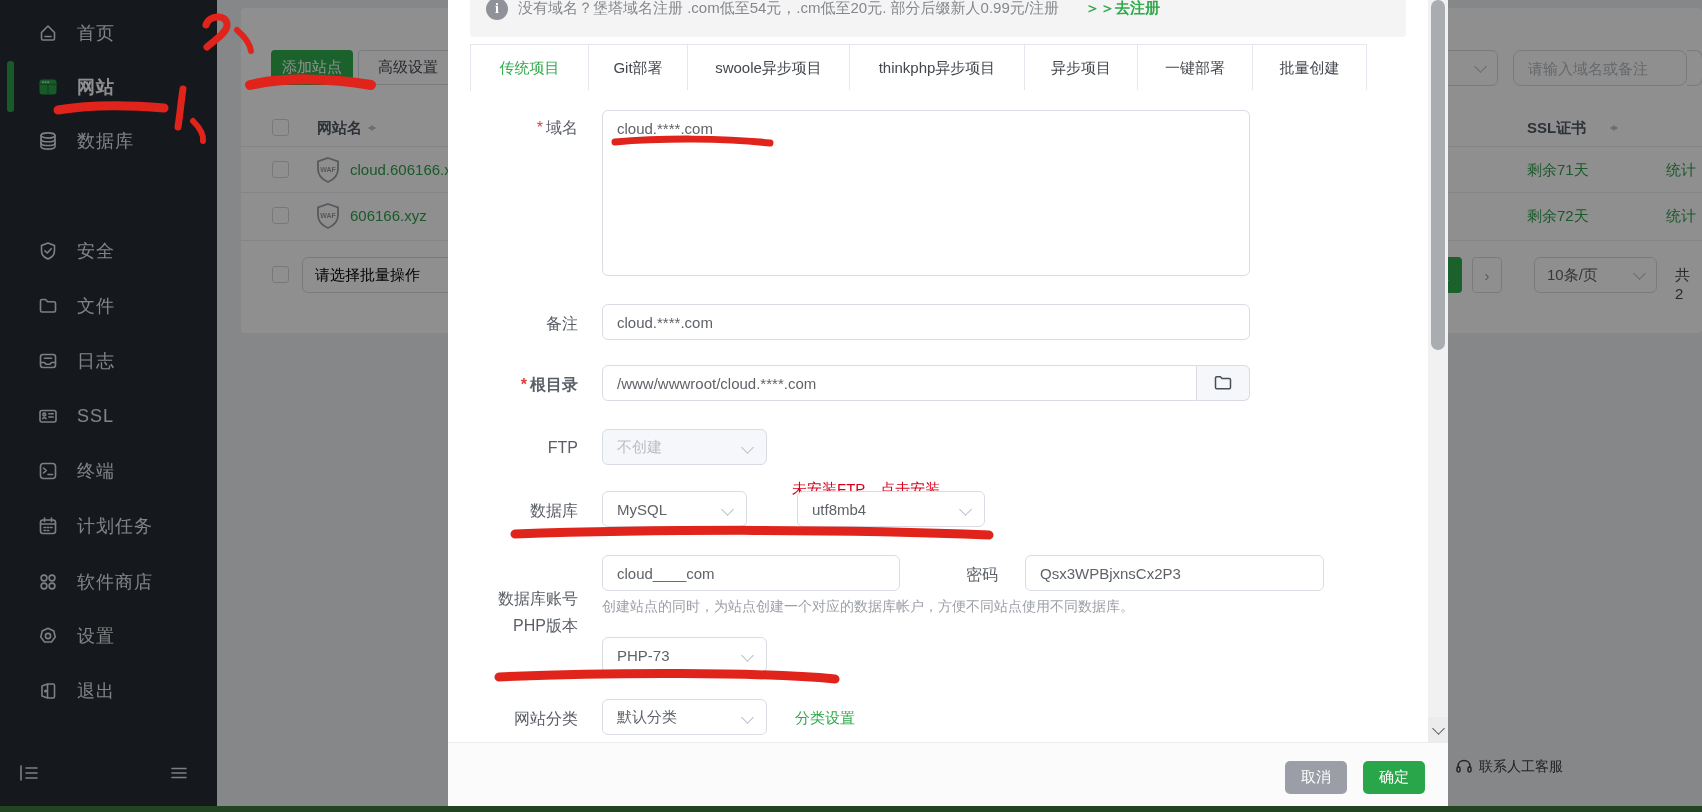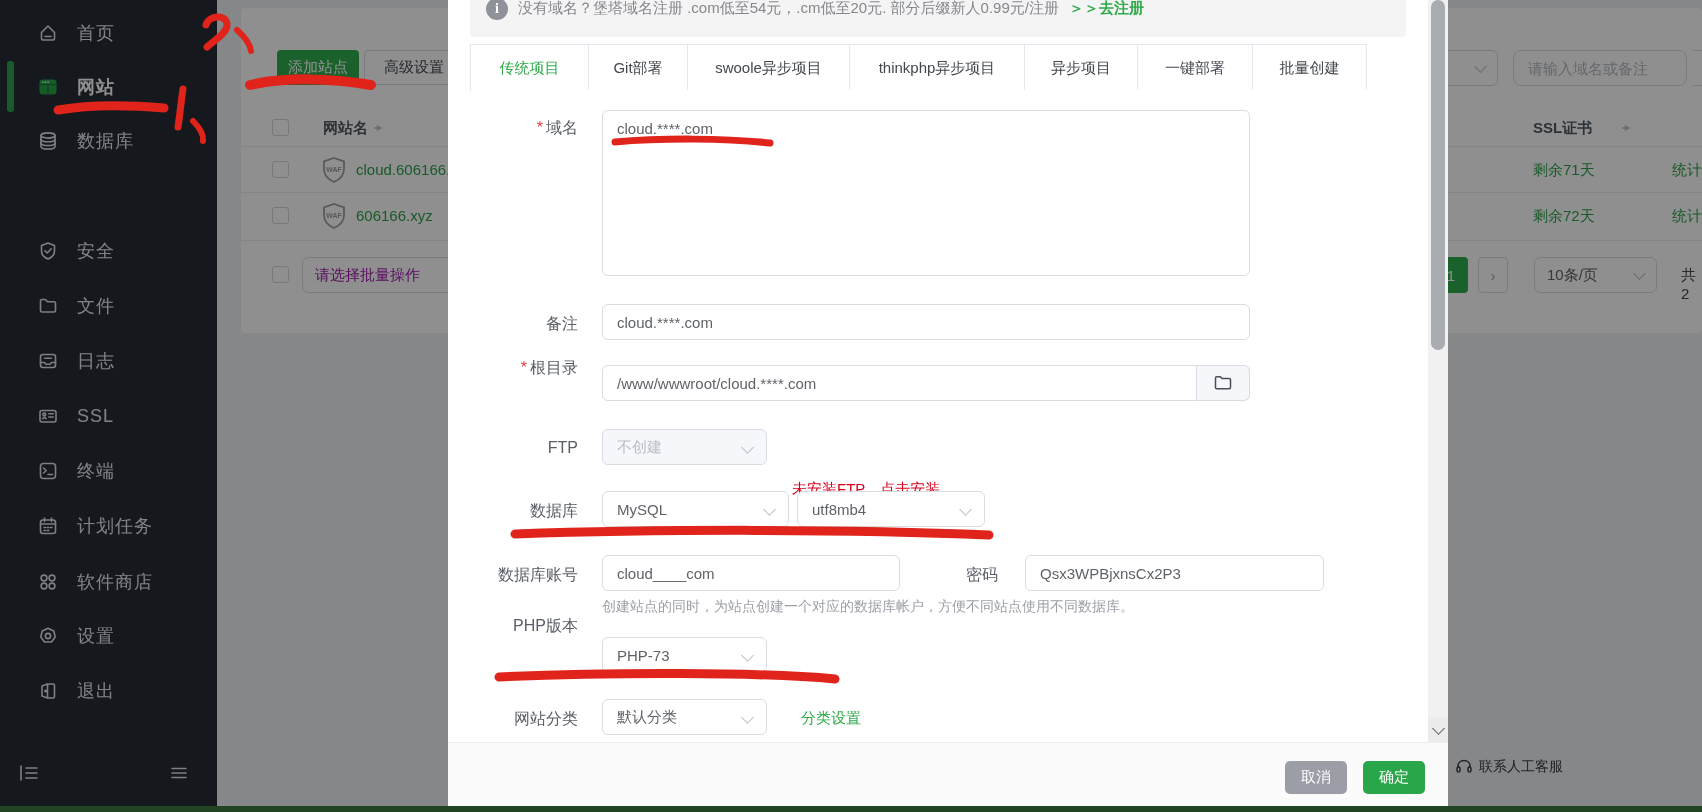--- a/index.html
+++ b/index.html
@@ -1,19 +1,19 @@
 <!DOCTYPE html>
 <html><head>
 <meta charset="utf-8">
 <style>
   * { margin:0; padding:0; box-sizing:border-box; }
   html,body { background:#555; }
   body { font-family:"Liberation Sans","DejaVu Sans",sans-serif; }
   .screen { position:relative; width:1702px; height:812px; overflow:hidden; background:#f0f2f4; }
-  .abs { position:absolute;margin-left:6px; }
+  .abs { position:absolute; }
 
   
   .sidebar { position:absolute; left:0; top:0; width:217px; height:812px; background:#272d35; z-index:1; }
   .side-item { position:absolute; left:0; width:217px; height:52px; display:flex; align-items:center; cursor:pointer; color:#e6e9ec; }
   .side-item .ic { position:absolute; left:36px; width:24px; height:24px; display:flex; align-items:center; justify-content:center; }
   .side-item .lb { position:absolute; left:77px; font-size:18px; letter-spacing:1px; }
   .side-item.active .lb { color:#ffffff; font-weight:bold; }
   .active-bar { position:absolute; left:7px; width:7px; border-radius:3px; background:#2aa34a; }
   .side-foot-ic { position:absolute; width:22px; height:20px; color:#aeb4ba; }
   svg.lineic { stroke:#dfe3e6; fill:none; stroke-width:1.6; stroke-linecap:round; stroke-linejoin:round; }
@@ -24,33 +24,33 @@
   .btn-green { background:#2fae4e; color:#fff; border:none; border-radius:4px; font-size:15px; cursor:pointer; }
   .btn-plain { background:#fff; color:#454a52; border:1px solid #d9dce3; border-radius:4px; font-size:15px; cursor:pointer; }
   .tbl-line { position:absolute; left:24px; right:0; height:1px; background:#e9ecf1; }
   .chk { position:absolute; width:17px; height:17px; border:1px solid #d4d7dc; border-radius:3px; background:#fff; }
   .th { color:#515a64; font-size:15px; font-weight:bold; }
   .green-txt { color:#2fa14c; font-size:15px; }
   .sort { display:inline-block; position:relative; width:10px; height:14px; }
   .sort:before { content:""; position:absolute; left:1px; top:0; border:4px solid transparent; border-bottom-color:#c0c4cc; }
   .sort:after  { content:""; position:absolute; left:1px; bottom:0; border:4px solid transparent; border-top-color:#c0c4cc; }
   .bg-select { position:absolute; background:#fff; border:1px solid #d9dce3; border-radius:6px; display:flex; align-items:center; padding:0 12px; font-size:15px; color:#5f6368; }
-  .bg-select.ph { color:#a21caf; }
+  .bg-select.ph { color:#000000; }
   .chev { width:9px; height:9px; border-right:1.8px solid #b9bdc4; border-bottom:1.8px solid #b9bdc4; transform:rotate(45deg); margin-left:auto; margin-top:-4px; flex:none; }
   .search-inp { position:absolute; background:#fff; border:1px solid #d9dce3; border-radius:8px; font-size:15px; color:#5f6368; padding:0 14px; }
   .search-inp::placeholder { color:#b5bac0; }
 
   
   .overlay { position:absolute; inset:0; background:rgba(0,0,0,0.44); z-index:10; }
 
   
   .modal { position:absolute; left:448px; top:0; width:1000px; height:812px; background:#ffffff; z-index:20; border-radius:0 0 6px 6px; }
   .notice { position:absolute; left:22px; top:-20px; width:936px; height:57px; background:#f4f4f5; border-radius:4px; display:flex; align-items:center; padding-left:16px; font-size:15px; color:#84878c; }
   .notice .i-ic { width:22px; height:22px; border-radius:50%; background:#8f9399; color:#fff; font-size:14px; font-weight:bold; font-family:"Liberation Serif",serif; display:flex; align-items:center; justify-content:center; margin-right:10px; flex:none; }
-  .notice .lnk { color:#2faa4a; margin-left:10px; cursor:pointer; font-weight:bold; }
+  .notice .lnk { color:#2faa4a; margin-left:26px; cursor:pointer; font-weight:bold; }
   .tabs { position:absolute; left:22px; top:44px; height:46px; display:flex; border-bottom:1px solid #e4e7ed; z-index:2; }
   .tab { height:46px; line-height:46px; text-align:center; font-size:15px; color:#43474e; border-top:1px solid #e4e7ed; border-left:1px solid #e4e7ed; cursor:pointer; background:#fff; }
   .tab:last-child { border-right:1px solid #e4e7ed; }
   .tab.active { color:#2faa4a; height:47px; position:relative; z-index:3; }
   .flabel { position:absolute; left:0; width:130px; text-align:right; font-size:16px; color:#5a5e66; }
   .req { color:#e23c39; margin-right:3px; }
   .inp { position:absolute; border:1px solid #d9dce3; border-radius:6px; background:#fff; font-size:15px; color:#5f6368; padding:0 14px; display:flex; align-items:center; }
   .sel { cursor:pointer; }
   .sel .chev { margin-top:0; }
   .sel.disabled { background:#f5f7fa; color:#b9bdc4; cursor:not-allowed; }
@@ -313,48 +313,48 @@
     <div class="flabel" style="top:118px;"><span class="req">*</span><span>域名</span></div>
     <div class="inp" style="left:154px; top:110px; width:648px; height:166px; align-items:flex-start; padding-top:9px;">
         <span>cloud.****.com</span>
       </div>
 
     <div class="flabel" style="top:314px;"><span>备注</span></div>
     <div class="inp" style="left:154px; top:304px; width:648px; height:36px;">
         <span>cloud.****.com</span>
       </div>
 
-    <div class="flabel" style="top:358px;"><span class="req">*</span><span>根目录</span></div>
+    <div class="flabel" style="top:375px;font-weight:bold;"><span class="req">*</span><span>根目录</span></div>
     <div class="inp" style="left:154px; top:365px; width:595px; height:36px; border-radius:6px 0 0 6px;">
         <span>/www/wwwroot/cloud.****.com</span>
       </div>
     <div class="folder-btn" style="left:749px; top:365px; height:36px;">
         <svg width="18" height="16" viewBox="0 0 18 16" fill="none" stroke="#4a4e55" stroke-width="1.5">
           <path d="M1.5 4 V3 Q1.5 1.8 2.7 1.8 H6.3 L8 3.6 H15.3 Q16.5 3.6 16.5 4.8 V12.5 Q16.5 13.7 15.3 13.7 H2.7 Q1.5 13.7 1.5 12.5 Z"></path>
         </svg>
       </div>
 
     <div class="flabel" style="top:439px;"><span>FTP</span></div>
     <div class="inp sel disabled" style="left:154px; top:429px; width:165px; height:36px;">
         <span>不创建</span>
         <span class="chev"></span>
       </div>
     <span class="warn" style="left:344px; top:439px;">未安装FTP，点击安装</span>
 
     <div class="flabel" style="top:501px;"><span>数据库</span></div>
-    <div class="inp sel" style="left:154px; top:491px; width:187px; height:36px;">
+    <div class="inp sel" style="left:154px; top:491px; width:145px; height:36px;">
         <span>MySQL</span>
         <span class="chev"></span>
       </div>
     <div class="inp sel" style="left:349px; top:491px; width:188px; height:36px;">
         <span>utf8mb4</span>
         <span class="chev"></span>
       </div>
 
-    <div class="flabel" style="top:565px;"><span>数据库账号</span></div>
+    <div class="flabel" style="top:589px;"><span>数据库账号</span></div>
     <div class="inp" style="left:154px; top:555px; width:298px; height:36px;">
         <span>cloud____com</span>
       </div>
     <div class="flabel" style="top:565px; left:420px; width:130px;"><span>密码</span></div>
     <div class="inp" style="left:577px; top:555px; width:299px; height:36px;">
         <span>Qsx3WPBjxnsCx2P3</span>
       </div>
     <div class="help" style="left:154px; top:598px;">创建站点的同时，为站点创建一个对应的数据库帐户，方便不同站点使用不同数据库。</div>
 
     <div class="flabel" style="top:616px;"><span>PHP版本</span></div>

